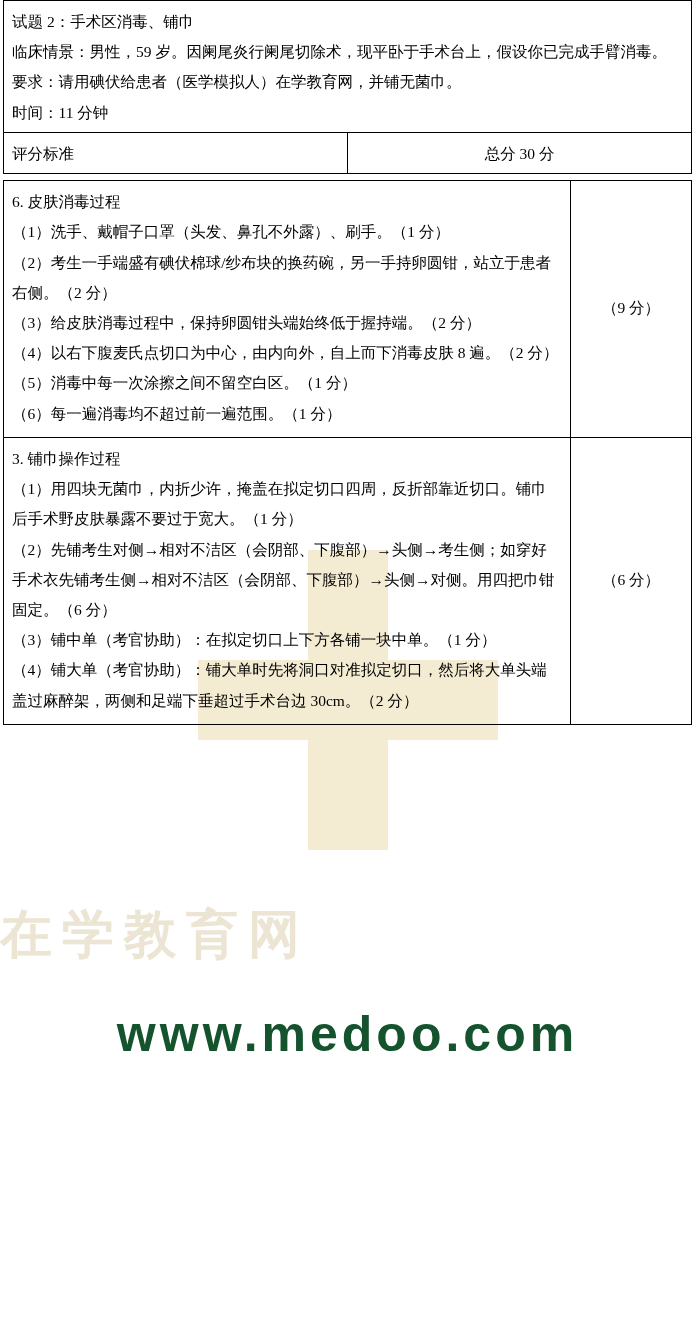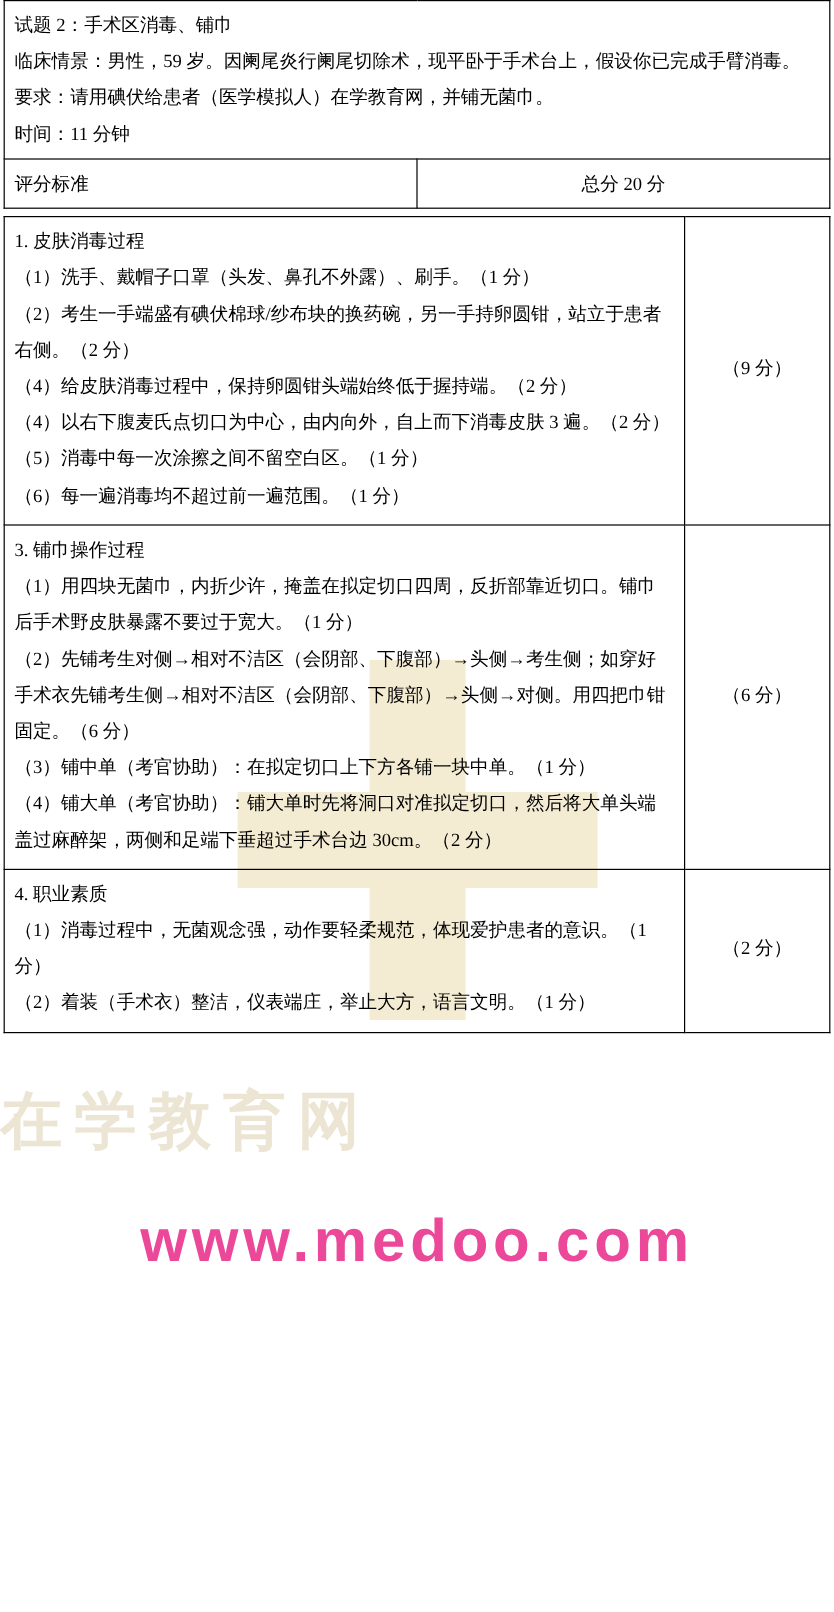--- a/index.html
+++ b/index.html
@@ -60,21 +60,21 @@
     font-weight: bold;
     white-space: nowrap;
   }
   .wm-text-url {
     position: absolute;
     width: 695px;
     text-align: center;
     top: 1005px;
     font-size: 50px;
     letter-spacing: 4px;
-    color: #ec4899;
+    color: #14532d;
     font-family: "Liberation Sans", sans-serif;
     font-weight: bold;
     white-space: nowrap;
   }
 
   
   .tbl {
     position: relative;
     z-index: 1;
     border-collapse: collapse;
@@ -138,38 +138,38 @@
         <p class="l">临床情景：男性，59 岁。因阑尾炎行阑尾切除术，现平卧于手术台上，假设你已完成手臂消毒。</p>
         <p class="l">要求：请用碘伏给患者（医学模拟人）在学教育网，并铺无菌巾。</p>
         <p class="l">时间：11 分钟</p>
       </td>
     </tr>
     <tr>
       <td>
         <p class="l">评分标准</p>
       </td>
       <td class="col-score">
-        <p class="l score-cell">总分 20 分</p>
+        <p class="l score-cell">总分 30 分</p>
       </td>
     </tr>
   </tbody>
     </table>
 
   <div class="gap"></div>
 
   <table class="tbl body-tbl">
 
     <tbody>
         <tr>
       <td>
-        <p class="l">1. 皮肤消毒过程</p>
+        <p class="l">6. 皮肤消毒过程</p>
         <p class="l pil">（1）洗手、戴帽子口罩（头发、鼻孔不外露）、刷手。（1 分）</p>
         <p class="l pil">（2）考生一手端盛有碘伏棉球/纱布块的换药碗，另一手持卵圆钳，站立于患者右侧。（2 分）</p>
-        <p class="l pil">（4）给皮肤消毒过程中，保持卵圆钳头端始终低于握持端。（2 分）</p>
-        <p class="l pil">（4）以右下腹麦氏点切口为中心，由内向外，自上而下消毒皮肤 3 遍。（2 分）</p>
+        <p class="l pil">（3）给皮肤消毒过程中，保持卵圆钳头端始终低于握持端。（2 分）</p>
+        <p class="l pil">（4）以右下腹麦氏点切口为中心，由内向外，自上而下消毒皮肤 8 遍。（2 分）</p>
         <p class="l pil">（5）消毒中每一次涂擦之间不留空白区。（1 分）</p>
         <p class="l pil">（6）每一遍消毒均不超过前一遍范围。（1 分）</p>
       </td>
       <td class="col-score score-mid">
         <p class="l score-cell">（9 分）</p>
       </td>
     </tr>
 
 
     <tr>
@@ -178,27 +178,17 @@
         <p class="l pil">（1）用四块无菌巾，内折少许，掩盖在拟定切口四周，反折部靠近切口。铺巾后手术野皮肤暴露不要过于宽大。（1 分）</p>
         <p class="l pil">（2）先铺考生对侧→相对不洁区（会阴部、下腹部）→头侧→考生侧；如穿好手术衣先铺考生侧→相对不洁区（会阴部、下腹部）→头侧→对侧。用四把巾钳固定。（6 分）</p>
         <p class="l pil">（3）铺中单（考官协助）：在拟定切口上下方各铺一块中单。（1 分）</p>
         <p class="l pil">（4）铺大单（考官协助）：铺大单时先将洞口对准拟定切口，然后将大单头端盖过麻醉架，两侧和足端下垂超过手术台边 30cm。（2 分）</p>
       </td>
       <td class="col-score score-mid">
         <p class="l score-cell">（6 分）</p>
       </td>
     </tr>
 
-    <tr>
-      <td>
-        <p class="l">4. 职业素质</p>
-        <p class="l pil">（1）消毒过程中，无菌观念强，动作要轻柔规范，体现爱护患者的意识。（1 分）</p>
-        <p class="l pil">（2）着装（手术衣）整洁，仪表端庄，举止大方，语言文明。（1 分）</p>
-      </td>
-      <td class="col-score score-mid">
-        <p class="l score-cell">（2 分）</p>
-      </td>
-    </tr>
 
   </tbody>
     </table>
 
 </div>
 
 </body></html>

